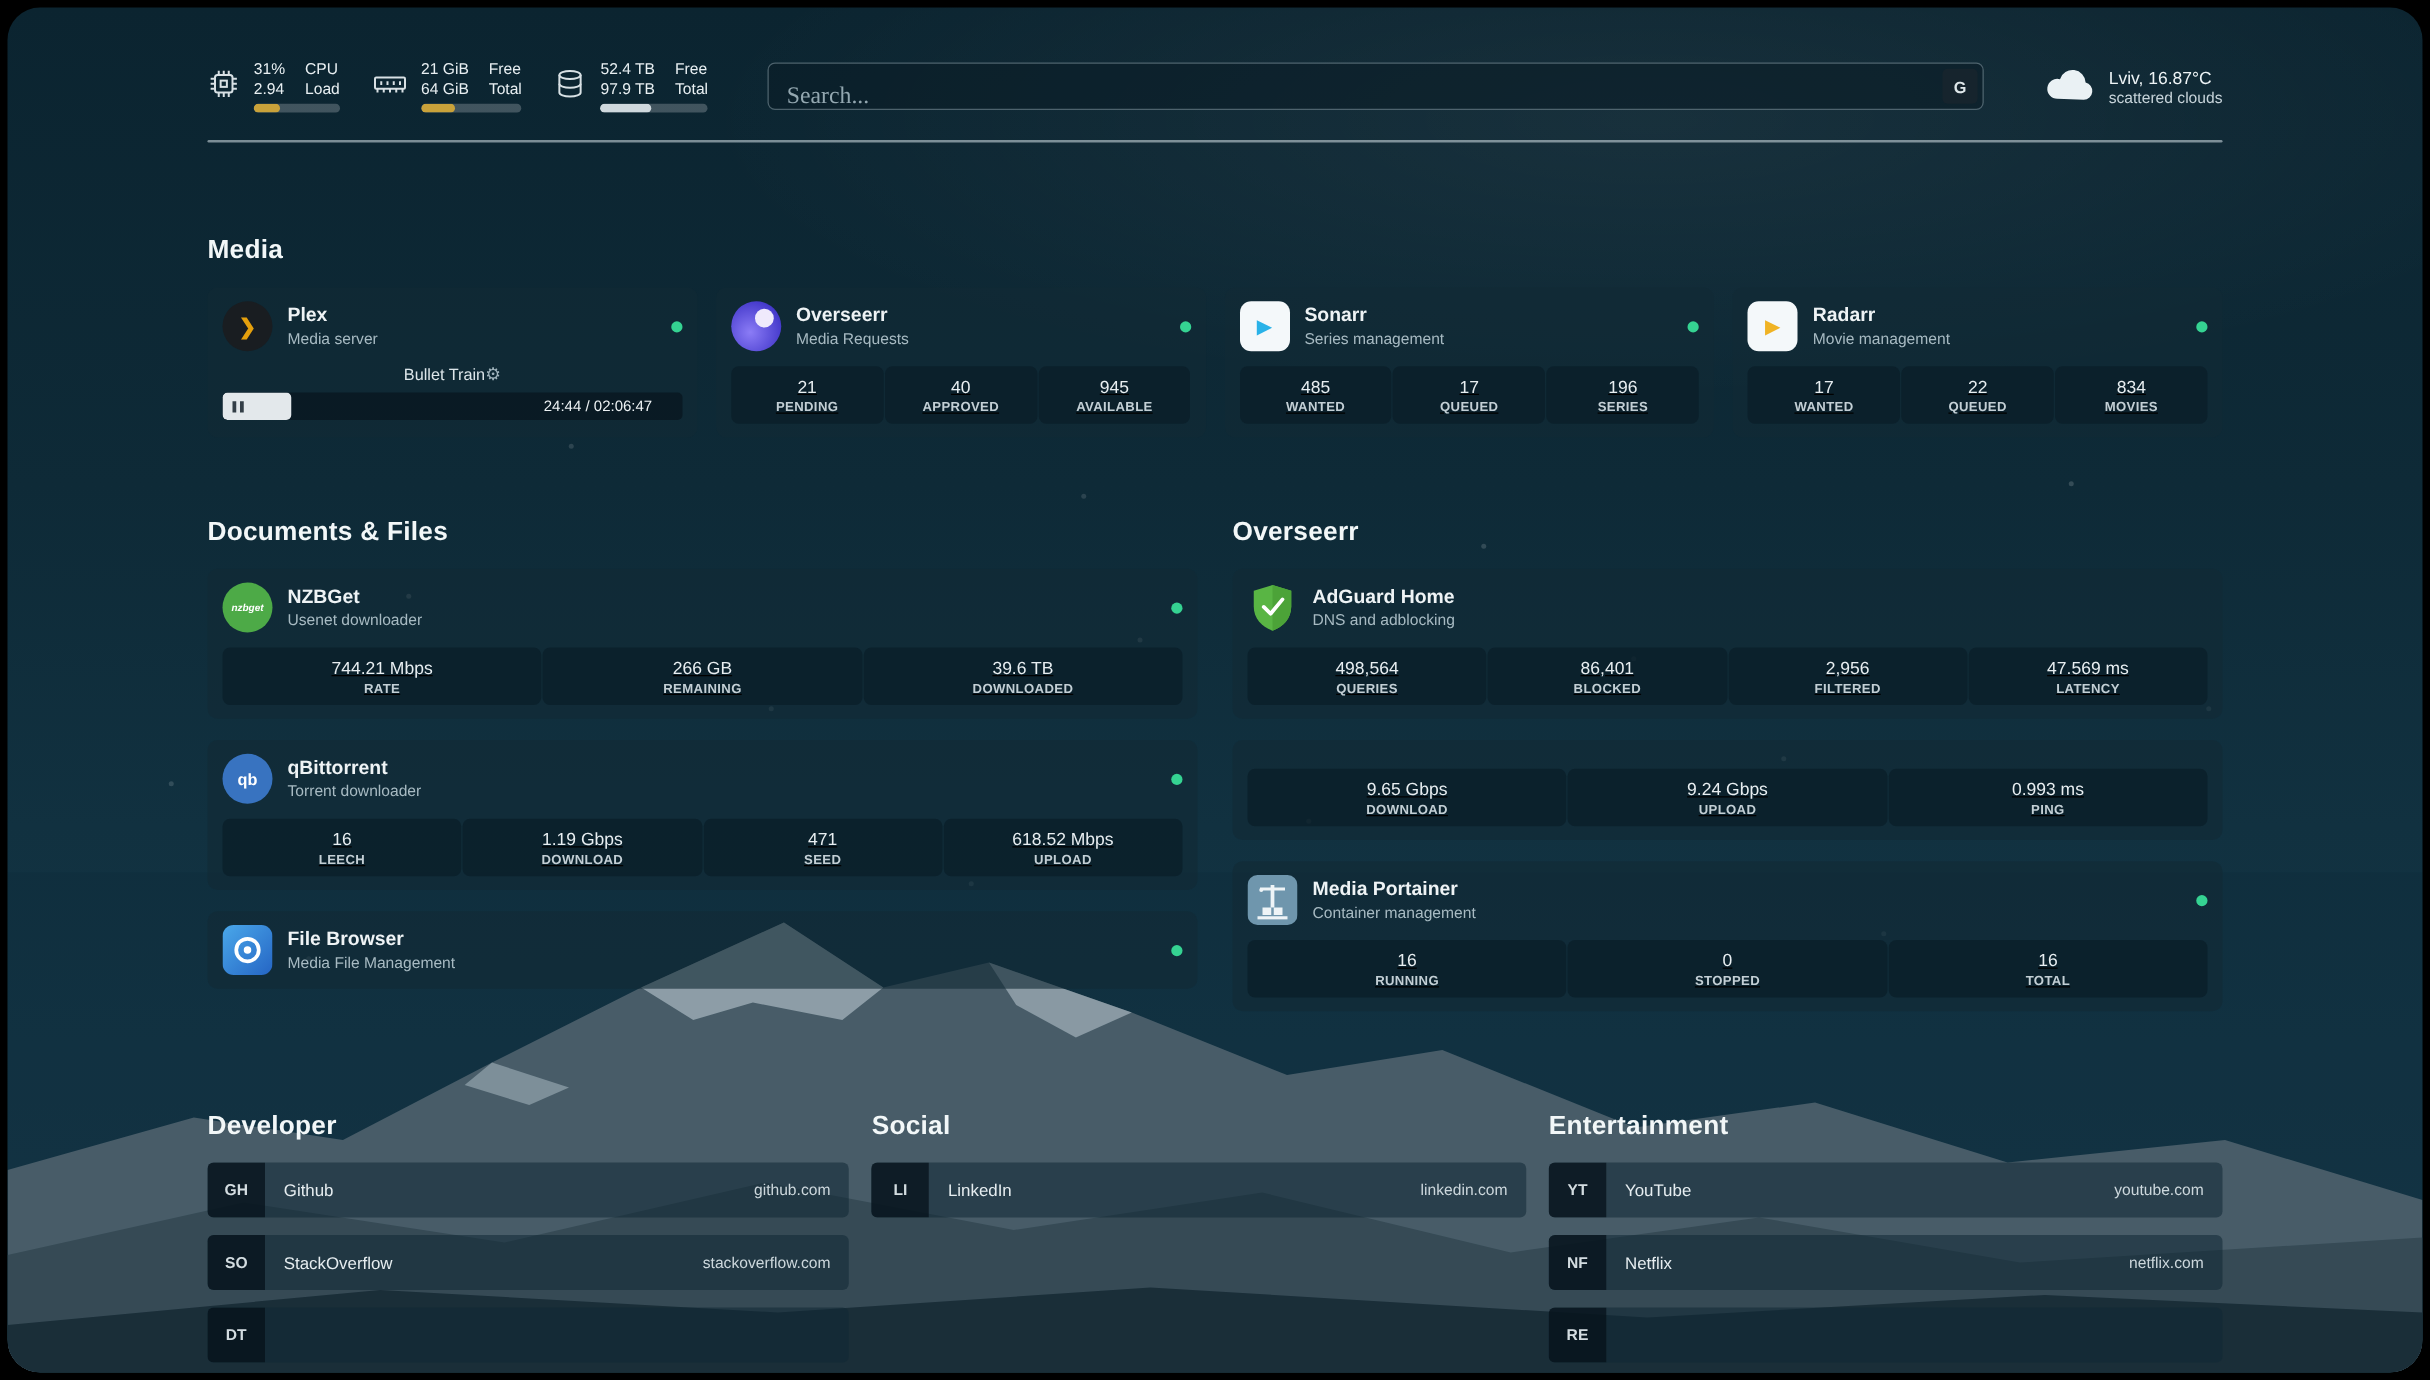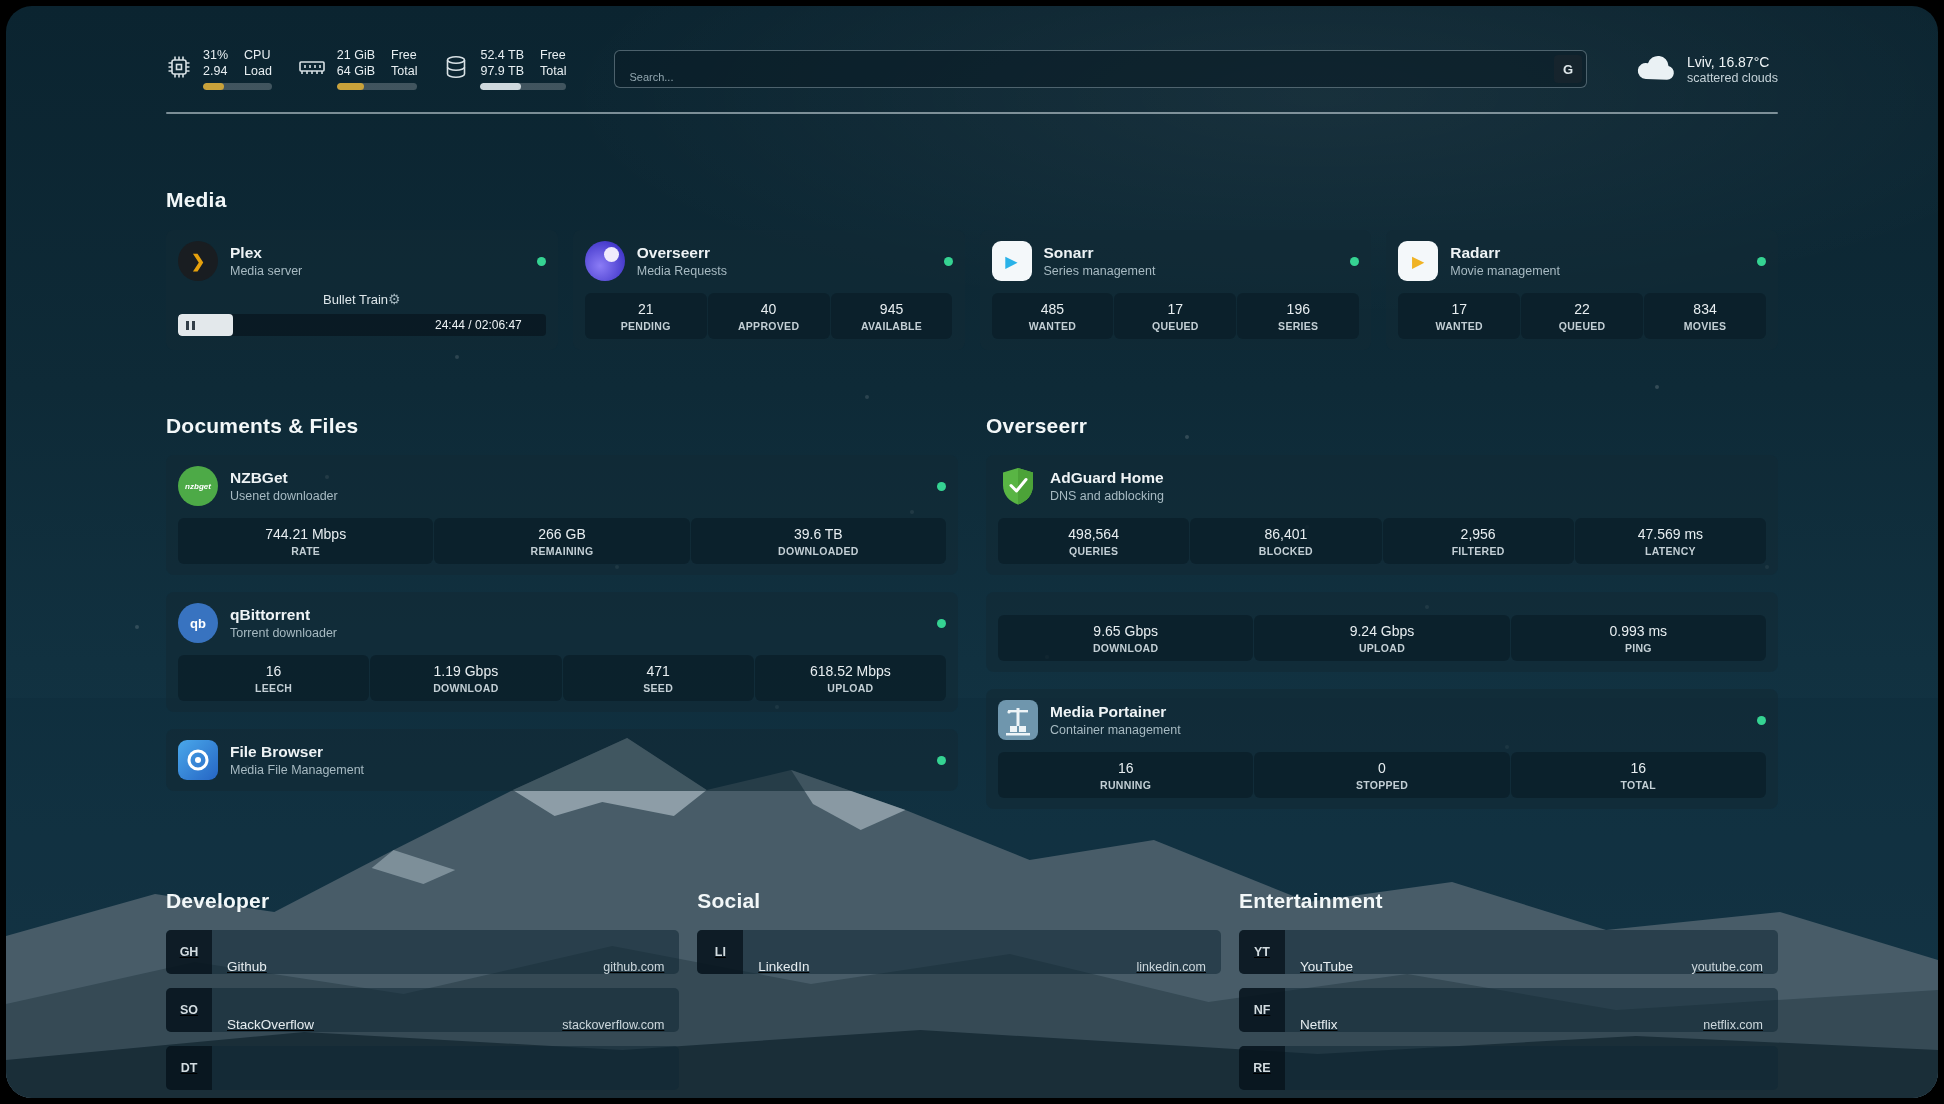--- a/index.html
+++ b/index.html
@@ -24,40 +24,40 @@
   .topbar { display:flex; align-items:center; }
   .resources { display:flex; gap:26px; align-items:center; }
   .resource { display:flex; gap:11px; align-items:flex-start; color:#e8eff2; }
   .res-icon { display:flex; align-items:center; padding-top:6px; }
   .res-grid { display:grid; grid-template-columns:auto auto; column-gap:16px; row-gap:2px; font-size:12.5px; }
   .res-bar { margin-top:5px; height:7px; width:100%; background:rgba(255,255,255,.22); border-radius:4px; overflow:hidden; }
   .res-fill { height:100%; border-radius:4px; background:#c9a23a; }
   .res-fill.gray { background:#cfd8dd; }
   .search-wrap { flex:1; margin:0 48px; position:relative; }
   .search-input { width:100%; height:38px; background:rgba(10,28,38,.6); border:1px solid rgba(170,190,200,.42);
-    border-radius:6px; color:#e6edf0; font-size:11px; padding:16px 52px 0 14px; outline:none; font-family:Liberation Sans, sans-serif; }
+    border-radius:6px; color:#e6edf0; font-size:19px; padding:16px 52px 0 14px; outline:none; font-family:Liberation Serif, serif; }
   .search-input::placeholder { color:#93a7b0; }
   .search-provider { position:absolute; right:5px; top:5px; width:28px; height:28px; background:#16242d;
     border:none; border-radius:4px; color:#dfe7ea; font-weight:bold; font-size:13px; cursor:pointer; font-family:inherit; }
   .weather { display:flex; align-items:center; gap:12px; color:#eef4f6; }
   .weather-loc { font-size:14px; }
   .weather-cond { font-size:12.5px; color:#c6d3d9; margin-top:1px; }
   .divider { height:2px; background:rgba(215,228,234,.55); margin-top:22px; border-radius:1px; }
 
   
   .section-title { font-size:21px; font-weight:600; color:#f2f7f8; letter-spacing:.2px; }
   .media-section { margin-top:74px; }
   .media-grid { display:grid; grid-template-columns:repeat(4,1fr); gap:15px; margin-top:18px; }
   .card { background:rgba(17,42,54,.62); border-radius:8px; padding:11px 12px; cursor:pointer; }
   .card-head { display:flex; align-items:center; gap:12px; }
   .svc-icon { width:40px; height:40px; flex:none; display:flex; align-items:center; justify-content:center; }
   .svc-name { font-size:15.5px; font-weight:600; color:#eef3f5; }
   .svc-desc { font-size:12.5px; color:#a7bac2; margin-top:2px; }
   .dot { margin-left:auto; width:9px; height:9px; border-radius:50%; background:#35d392; align-self:center; flex:none; }
-  .stats { display:grid; gap:1px; margin-top:12px; }
+  .stats { display:grid; gap:1px; margin-top:12px;text-decoration:underline; }
   .stats.c3 { grid-template-columns:repeat(3,1fr); }
   .stats.c4 { grid-template-columns:repeat(4,1fr); }
   .stat { background:rgba(9,26,36,.6); border-radius:6px; padding:8px 4px 7px; text-align:center; }
   .stat-v { font-size:14px; color:#e8eef1; }
   .stat-l { font-size:10.5px; font-weight:700; color:#c3cfd5; margin-top:3px; letter-spacing:.3px; }
 
   
   .player { margin-top:10px; }
   .np-row { display:flex; justify-content:center; align-items:center; font-size:13px; color:#dde6ea; }
   .gear { color:#9fb2bb; font-size:14px; cursor:pointer; }
@@ -66,21 +66,21 @@
   .pause { width:3px; height:9px; background:#333e47; box-shadow:6px 0 0 #333e47; display:inline-block; margin-right:6px; }
   .ptime { position:absolute; right:24px; top:0; line-height:22px; font-size:12px; color:#eef3f5; }
 
   
   .columns { display:grid; grid-template-columns:1fr 1fr; gap:28px; margin-top:64px; align-items:start; }
   .col > .card { margin-top:17px; }
 
   
   .bookmarks { display:grid; grid-template-columns:1fr 1.02fr 1.05fr; gap:18px; margin-top:80px; padding-bottom:46px; align-items:start; }
   .bm-rows { margin-top:17px; display:flex; flex-direction:column; gap:14px; }
-  .bm-row { display:flex; align-items:flex-end; height:44px; background:rgba(16,40,52,.55); border-radius:5px; overflow:hidden; cursor:pointer;text-decoration:underline; }
+  .bm-row { display:flex; align-items:center; height:44px; background:rgba(16,40,52,.55); border-radius:5px; overflow:hidden; cursor:pointer; }
   .bm-abbr { width:46px; height:100%; background:rgba(5,18,26,.75); color:#d3dce0; font-size:12.5px; font-weight:700;
     display:flex; align-items:center; justify-content:center; flex:none; }
   .bm-name { margin-left:15px; font-size:13.5px; color:#e6edf0; }
   .bm-url { margin-left:auto; margin-right:15px; font-size:12.5px; color:#ccd7dc; }
 
   
   .icon-plex { background:#191d21; border-radius:50%; }
   .plex-glyph { color:#e5a00d; font-weight:700; font-size:17px; }
   .icon-overseerr { border-radius:50%; background:radial-gradient(circle at 38% 62%, #8b7cf6, #4338ca 75%); position:relative; overflow:hidden; }
   .icon-overseerr::after { content:""; position:absolute; width:15px; height:15px; border-radius:50%; background:#efeafc; top:6px; right:6px; }

